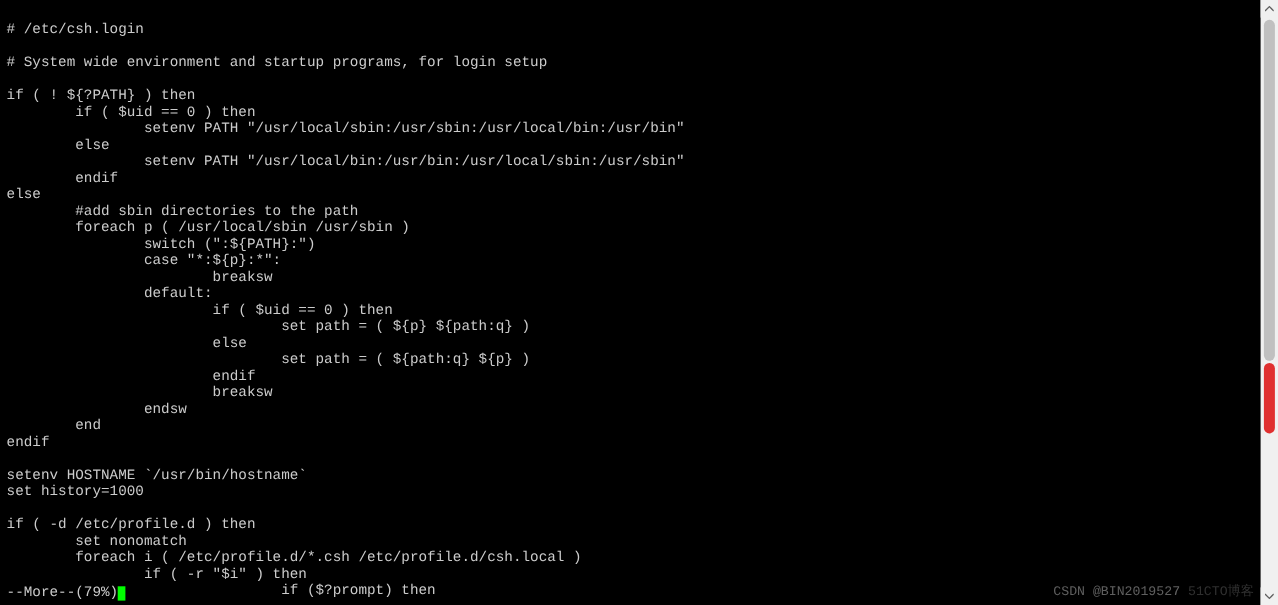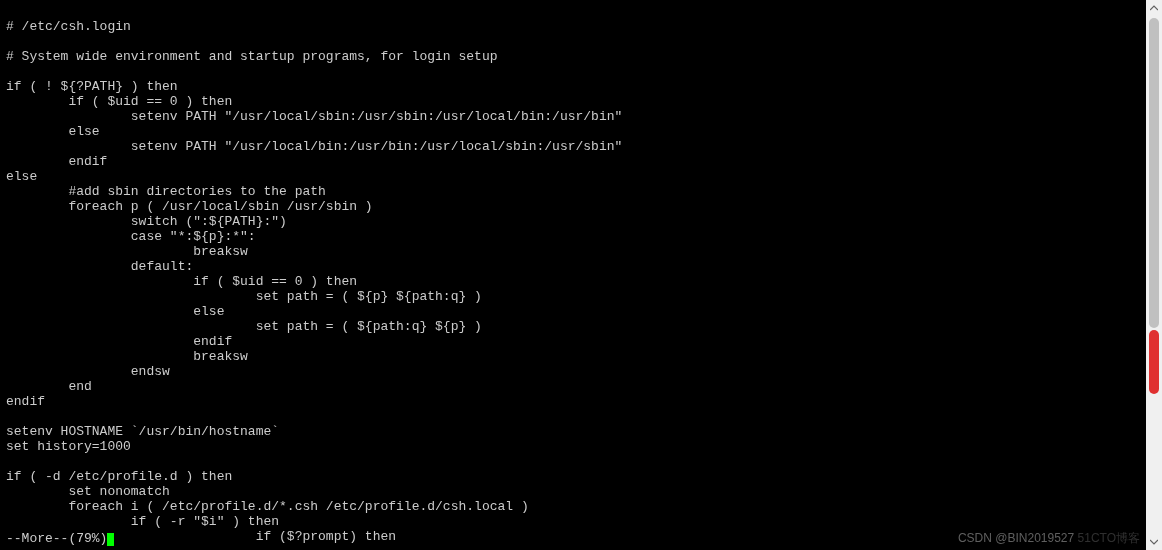--- a/index.html
+++ b/index.html
@@ -71,21 +71,21 @@
       top: 330px;
       height: 64px;
       background: #e03030;
     }
     .watermark {
       position: absolute;
       right: 22px;
       bottom: 4px;
       color: #888;
       font-size: 12px;
-      font-family: Liberation Sans, sans-serif;
+      font-family: Liberation Mono, monospace;
       opacity: 0.7;
     }
     .watermark .faded { opacity: 0.5; }
   </style>
 </head>
 <body>
 
 <div class="terminal">
 <div><span># /etc/csh.login</span>
 <span></span>

